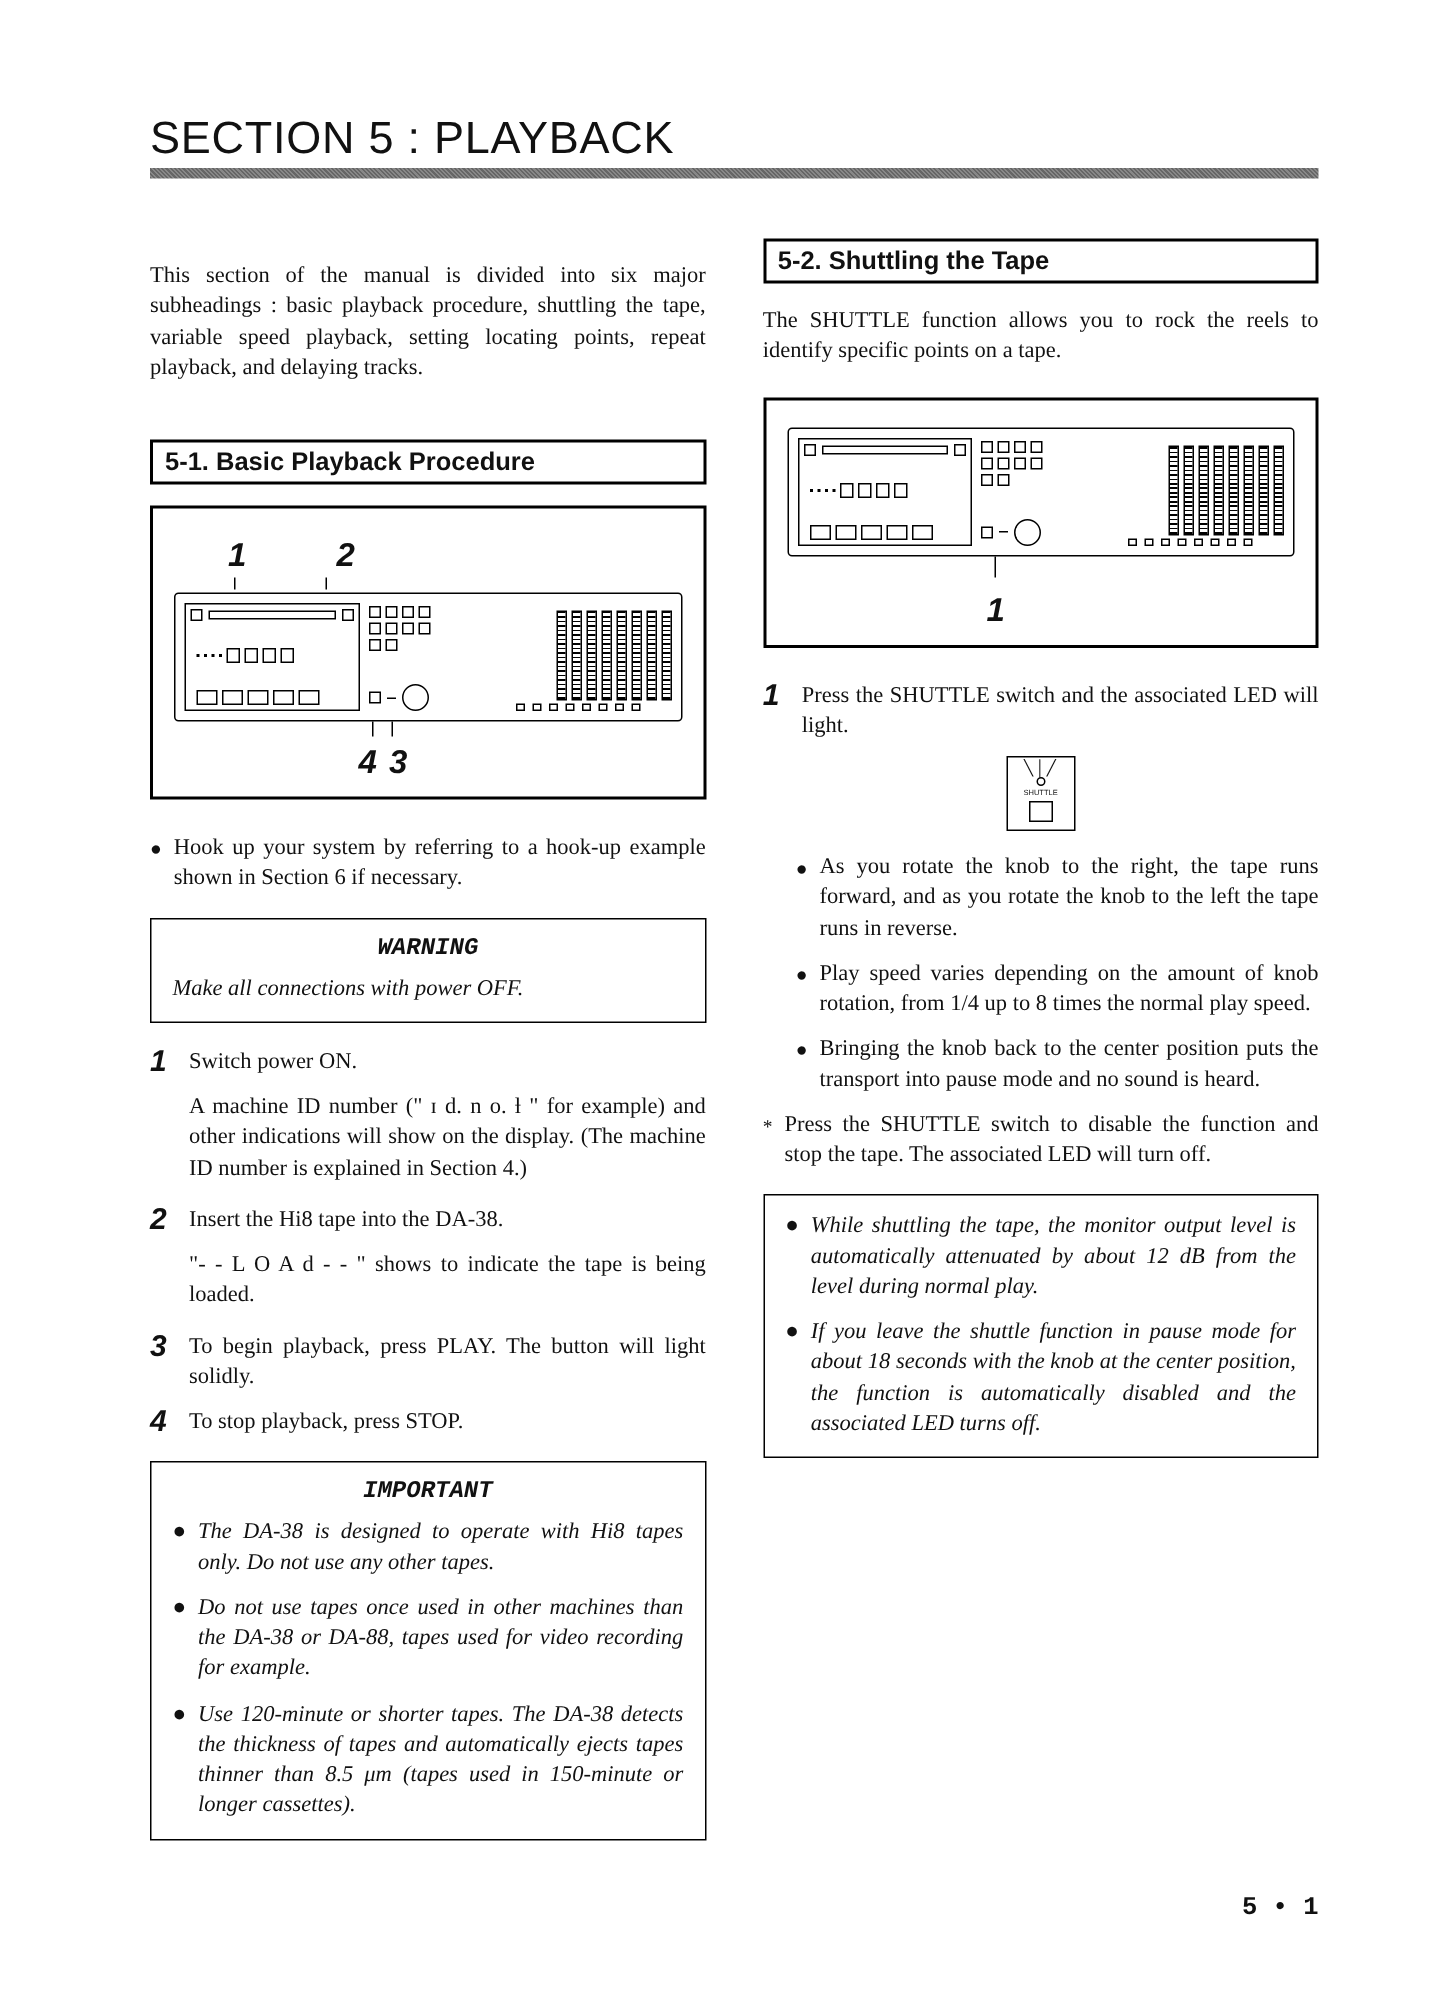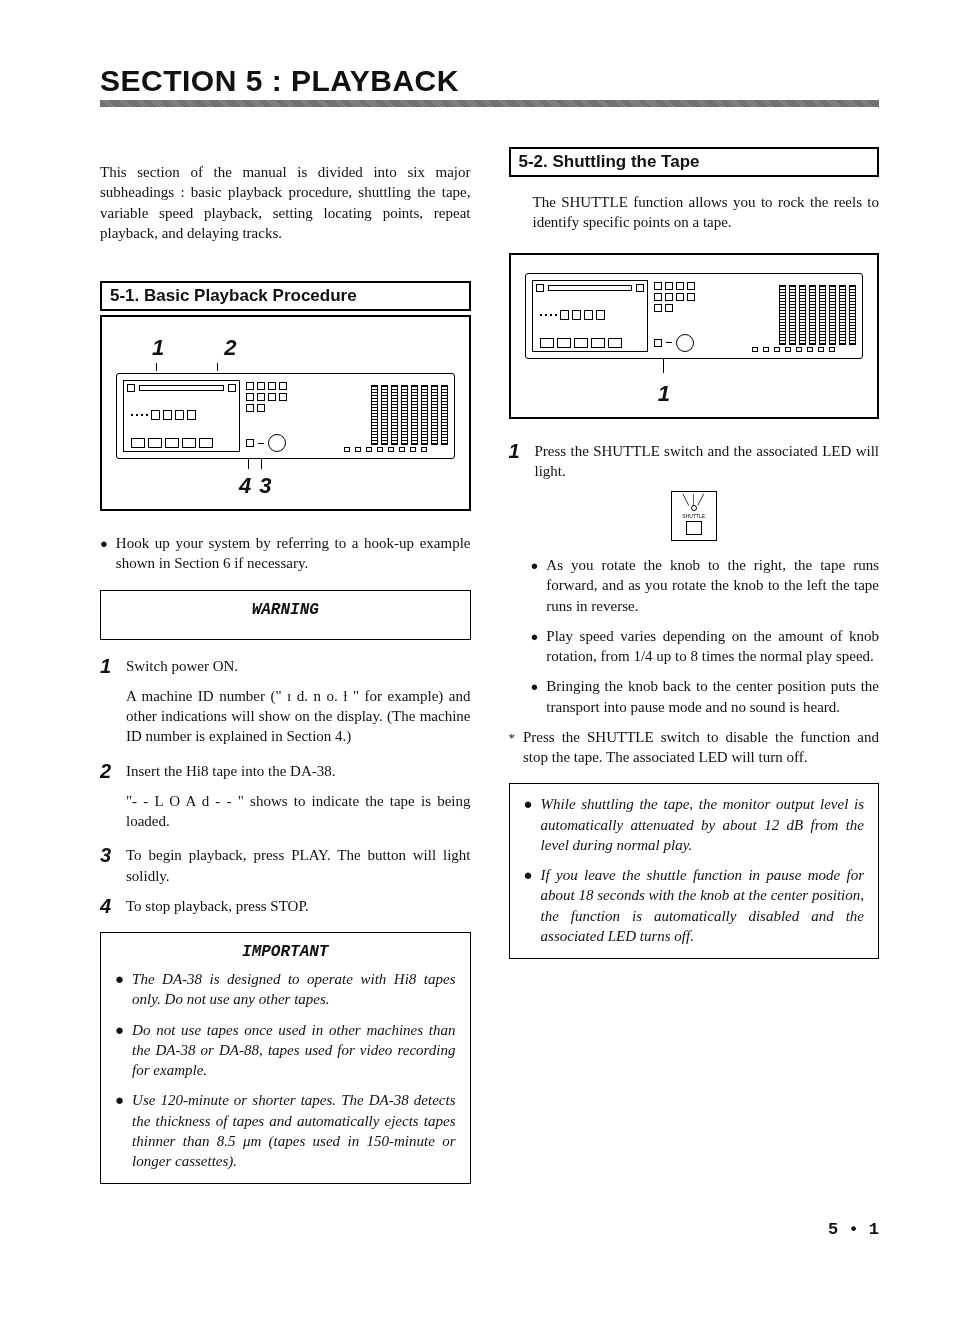--- a/index.html
+++ b/index.html
@@ -8,24 +8,24 @@
     background: #fff;
     font-family: "Times New Roman", Times, serif;
     color: #111;
     width: 954px;
   }
   .page {
     padding: 60px 75px 40px 100px;
   }
   .section-title {
     font-family: Arial, Helvetica, sans-serif;
-    font-weight: 700;
+    font-weight: 400;
     font-size: 30px;
     letter-spacing: 0.5px;
-    margin: 4px 0 2px 0;
+    margin: 16px 0 2px 0;
   }
   .rule-heavy {
     height: 7px;
     background: repeating-linear-gradient(45deg,#666 0 1px,#888 1px 2px);
     width: 100%;
     margin-bottom: 40px;
   }
   .cols {
     display: flex;
     gap: 38px;
@@ -36,21 +36,21 @@
     font-size: 15px;
     line-height: 1.35;
     margin-bottom: 38px;
   }
   .subhead-box {
     border: 2px solid #000;
     padding: 3px 8px;
     font-family: Arial, Helvetica, sans-serif;
     font-weight: 800;
     font-size: 17px;
-    margin-bottom: 4px;
+    margin-bottom: 14px;
   }
   .device-frame {
     border: 2px solid #000;
     padding: 18px 14px 10px 14px;
     margin-bottom: 22px;
     position: relative;
   }
   .callouts-top {
     display:flex;
     gap:60px;
@@ -313,20 +313,21 @@
 
       <div class="bulleted">
         <div class="item">
           <span class="bullet">●</span>
           <span>Hook up your system by referring to a hook-up example shown in Section 6 if necessary.</span>
         </div>
       </div>
 
       <div class="note-box" style="text-align:center;">
         <div class="header">WARNING</div>
+        <div class="body">Make all connections with power OFF.</div>
       </div>
 
       <div class="numbered">
         <div class="item">
           <span class="num">1</span>
           <span class="body">Switch power ON.</span>
         </div>
         <p class="indent-sub">A machine ID number (" ɪ d.  n o.   ƚ " for example) and other indications will show on the display. (The machine ID number is explained in Section 4.)</p>
 
         <div class="item">
@@ -363,21 +364,21 @@
           </div>
         </div>
       </div>
 
     </div>
 
     <div class="col">
 
       <div class="subhead-box">5-2. Shuttling the Tape</div>
 
-      <p class="intro" style="margin-bottom:20px;margin-left:24px;">The SHUTTLE function allows you to rock the reels to identify specific points on a tape.</p>
+      <p class="intro" style="margin-bottom:20px;">The SHUTTLE function allows you to rock the reels to identify specific points on a tape.</p>
 
       <div class="device-frame">
         <div class="device">
           <div class="lcd">
             <div class="toprow">
                 <span class="sq"></span>
                 <span class="bar"></span>
                 <span class="sq"></span>
               </div>
             <div class="midrow">

